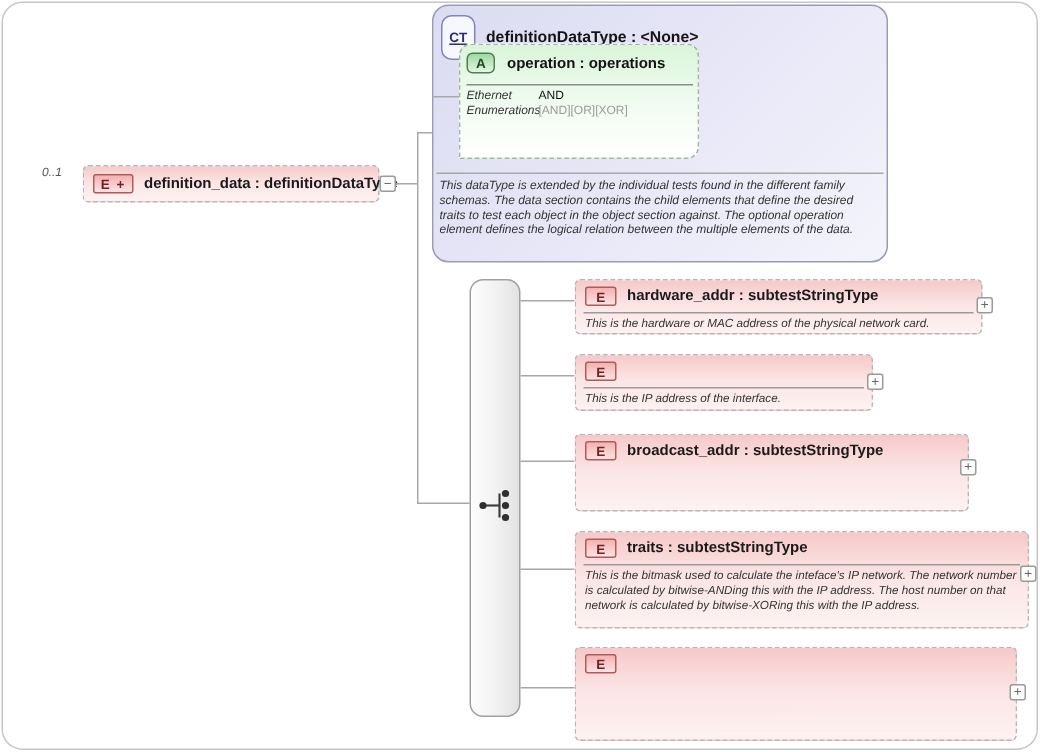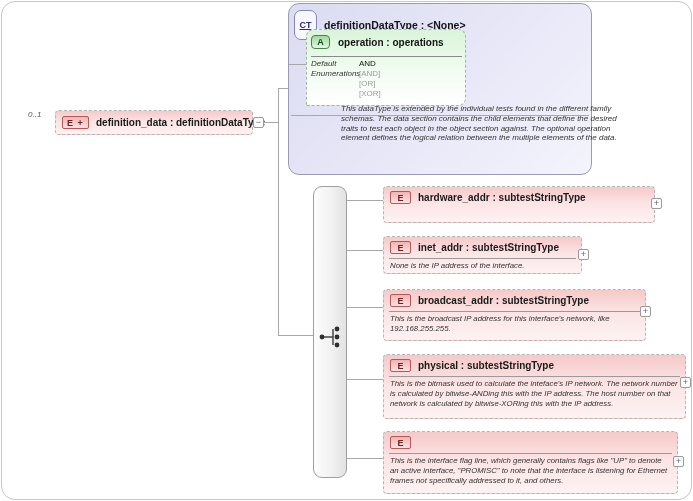--- a/index.html
+++ b/index.html
@@ -35,34 +35,34 @@
          color:#1e4c1e;font-size:9px;font-weight:bold;flex:0 0 auto;box-sizing:border-box;}
   .cticon{display:inline-flex;align-items:center;justify-content:center;
          width:23px;height:30px;border:1px solid #8585b5;border-radius:7px;
          background:#f7f7ff;color:#2e2e6e;font-size:9px;font-weight:bold;flex:0 0 auto;box-sizing:border-box;text-decoration:underline;}
   
   .ctbox{left:288px;top:3px;width:304px;height:172px;border:1px solid #9a9ab2;border-radius:11px;
          background:linear-gradient(135deg,#dcdcf2 0%,#e8e8f8 55%,#f4f4fc 100%);box-sizing:border-box;}
   .cthead{display:flex;align-items:center;gap:7px;padding:6px 8px 0 5px;}
   .cthead .ttl{font-weight:bold;font-size:10.5px;color:#141414;white-space:nowrap;}
   .ctsep{left:2px;top:111px;width:298px;}
-  .ctdesc{left:4px;top:100px;width:294px;font-style:italic;font-size:8px;line-height:9.8px;color:#333;margin-left:48px;}
+  .ctdesc{left:4px;top:115px;width:294px;font-style:italic;font-size:8px;line-height:9.8px;color:#333;}
   
   .attrbox{left:17px;top:25px;width:160px;height:77px;border:1px dashed #9fb59f;
            border-radius:8px 8px 8px 0;box-sizing:border-box;
            background:linear-gradient(180deg,#d9f5d9 0%,#f2fcf2 55%,#ffffff 100%);}
   .attrbox .trow{display:flex;align-items:center;gap:8px;padding:5px 6px 3px 4px;}
   .attrbox .ttl{font-weight:bold;font-size:10px;color:#141414;white-space:nowrap;}
   .attrsep{left:4px;top:26px;width:151px;background:#8a8a8a;}
   .attrrows{left:4px;top:29px;width:152px;font-size:8px;line-height:10px;}
   .attrrow{display:flex;}
   .attrlabel{font-style:italic;color:#333;width:48px;flex:0 0 auto;}
   .attrval{color:#111;font-weight:normal;}
   .enumval{color:#9a9a9a;}
-  .enumcol{display:flex;flex-direction:column;}
+  .enumcol{display:flex;flex-direction:row;}
   
   .pm{width:11px;height:11px;border:1px solid #9a9a9a;background:#fcfcfc;border-radius:2px;
       display:flex;align-items:center;justify-content:center;
       font-size:9px;line-height:9px;color:#666;box-sizing:border-box;}
   
   .seqbar{left:313px;top:186px;width:34px;height:292px;border:1px solid #9f9f9f;border-radius:9px;
           background:linear-gradient(90deg,#fdfdfd 0%,#f1f1f1 55%,#e2e2e2 100%);box-sizing:border-box;}
 </style>
 </head>
 <body>
@@ -92,21 +92,21 @@
   <div class="abs hline" style="left:0;top:60px;width:17px;"></div>
 
   <div class="abs attrbox">
     <div class="trow">
       <span class="aicon">A</span>
       <span class="ttl">operation : operations</span>
     </div>
     <div class="abs hline attrsep"></div>
     <div class="abs attrrows">
       <div class="attrrow">
-        <span class="attrlabel">Default</span>
+        <span class="attrlabel">Ethernet</span>
         <span class="attrval">AND</span>
       </div>
       <div class="attrrow">
         <span class="attrlabel">Enumerations</span>
         <span class="enumcol">
           <span class="enumval">[AND]</span>
           <span class="enumval">[OR]</span>
           <span class="enumval">[XOR]</span>
         </span>
       </div>
@@ -128,57 +128,55 @@
   </svg>
 </div>
 
 <div class="abs hline" style="left:347px;top:200px;width:36px;"></div>
 <div class="abs card" style="left:346px;top:190px;width:27px;text-align:right;">0..1</div>
 <div class="abs ebox" style="left:383px;top:186px;width:272px;height:37px;">
   <div class="trow">
     <span class="eicon">E</span>
     <span class="ttl"><span class="nm">hardware_addr</span><span> : </span><span>subtestStringType</span></span>
   </div>
+  <div class="desc">This is the hardware or MAC address of the physical network card.</div>
 </div>
 <div class="abs pm" style="left:651px;top:198px;">+</div>
 
 <div class="abs hline" style="left:347px;top:250px;width:36px;"></div>
 <div class="abs card" style="left:346px;top:240px;width:27px;text-align:right;">0..1</div>
 <div class="abs ebox" style="left:383px;top:236px;width:199px;height:38px;">
   <div class="trow">
     <span class="eicon">E</span>
-    <span class="ttl"><span class="nm">inet_addr</span><span> : </span><span>subtestStringType</span></span>
   </div>
-  <div class="desc">None is the IP address of the interface.</div>
+  <div class="desc">This is the IP address of the interface.</div>
 </div>
 <div class="abs pm" style="left:578px;top:249px;">+</div>
 
 <div class="abs hline" style="left:347px;top:307px;width:36px;"></div>
 <div class="abs card" style="left:346px;top:297px;width:27px;text-align:right;">0..1</div>
 <div class="abs ebox" style="left:383px;top:289px;width:263px;height:52px;">
   <div class="trow">
     <span class="eicon">E</span>
     <span class="ttl"><span class="nm">broadcast_addr</span><span> : </span><span>subtestStringType</span></span>
   </div>
-  <div class="desc">This is the broadcast IP address for this interface's network, like 192.168.255.255.</div>
 </div>
 <div class="abs pm" style="left:640px;top:306px;">+</div>
 
 <div class="abs hline" style="left:347px;top:379px;width:36px;"></div>
 <div class="abs card" style="left:346px;top:369px;width:27px;text-align:right;">0..1</div>
 <div class="abs ebox" style="left:383px;top:354px;width:303px;height:65px;">
   <div class="trow">
     <span class="eicon">E</span>
-    <span class="ttl"><span class="nm">physical</span><span> : </span><span>subtestStringType</span></span>
+    <span class="ttl"><span class="nm">traits</span><span> : </span><span>subtestStringType</span></span>
   </div>
   <div class="desc">This is the bitmask used to calculate the inteface's IP network.  The network number is calculated by bitwise-ANDing this with the IP address. The host number on that network is calculated by bitwise-XORing this with the IP address.</div>
 </div>
 <div class="abs pm" style="left:680px;top:377px;">+</div>
 
 <div class="abs hline" style="left:347px;top:458px;width:36px;"></div>
 <div class="abs card" style="left:346px;top:448px;width:27px;text-align:right;">0..*</div>
 <div class="abs ebox" style="left:383px;top:431px;width:295px;height:63px;">
   <div class="trow">
     <span class="eicon">E</span>
   </div>
-  <div class="desc">This is the interface flag line, which generally contains flags like "UP" to denote an active interface, "PROMISC" to note that the interface is listening for Ethernet frames not specifically addressed to it, and others.</div>
 </div>
 <div class="abs pm" style="left:673px;top:456px;">+</div>
 
 </body></html>

